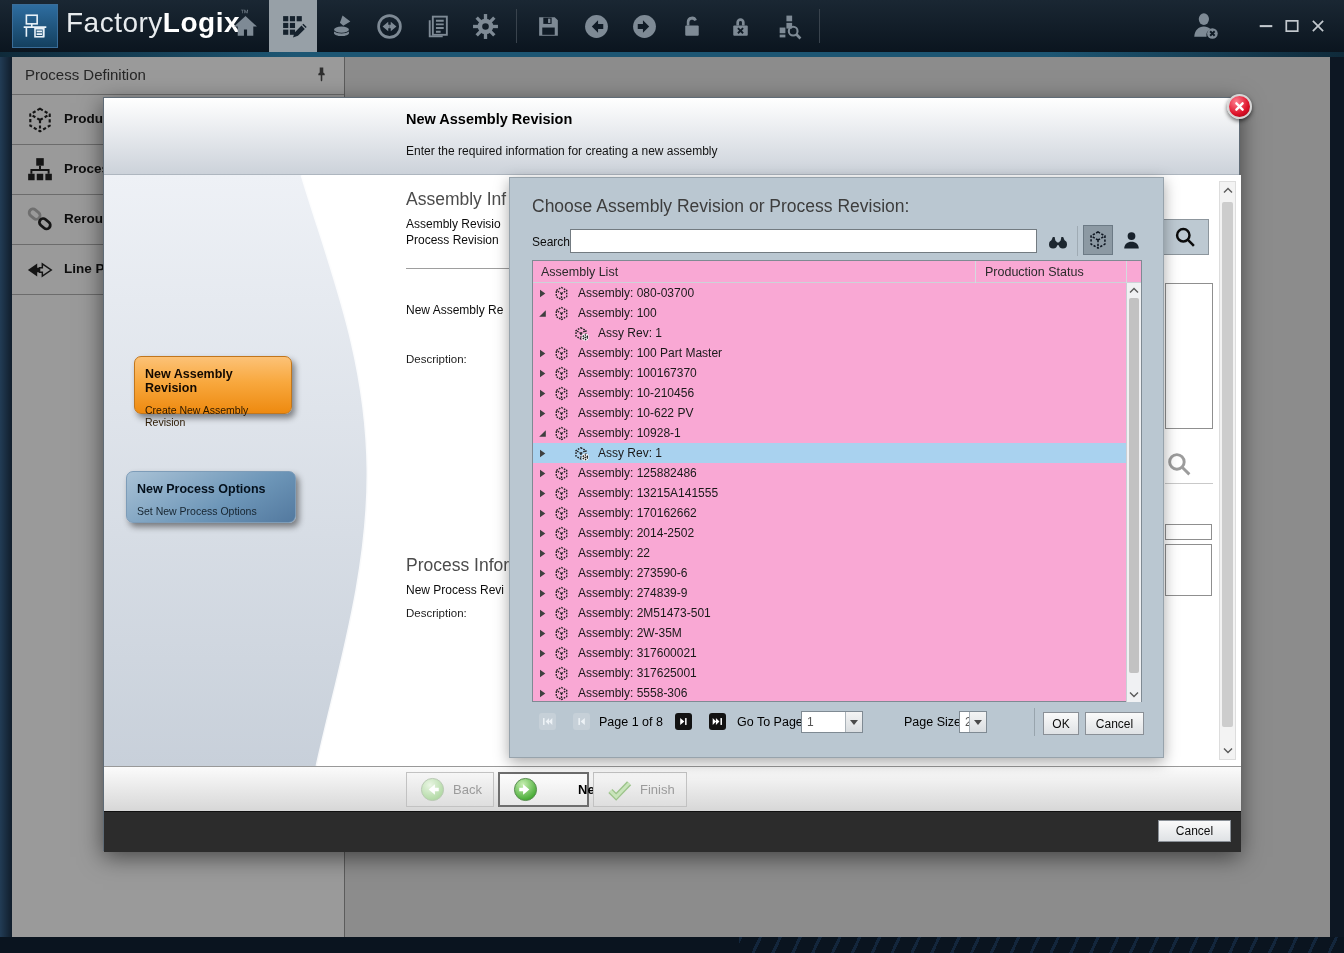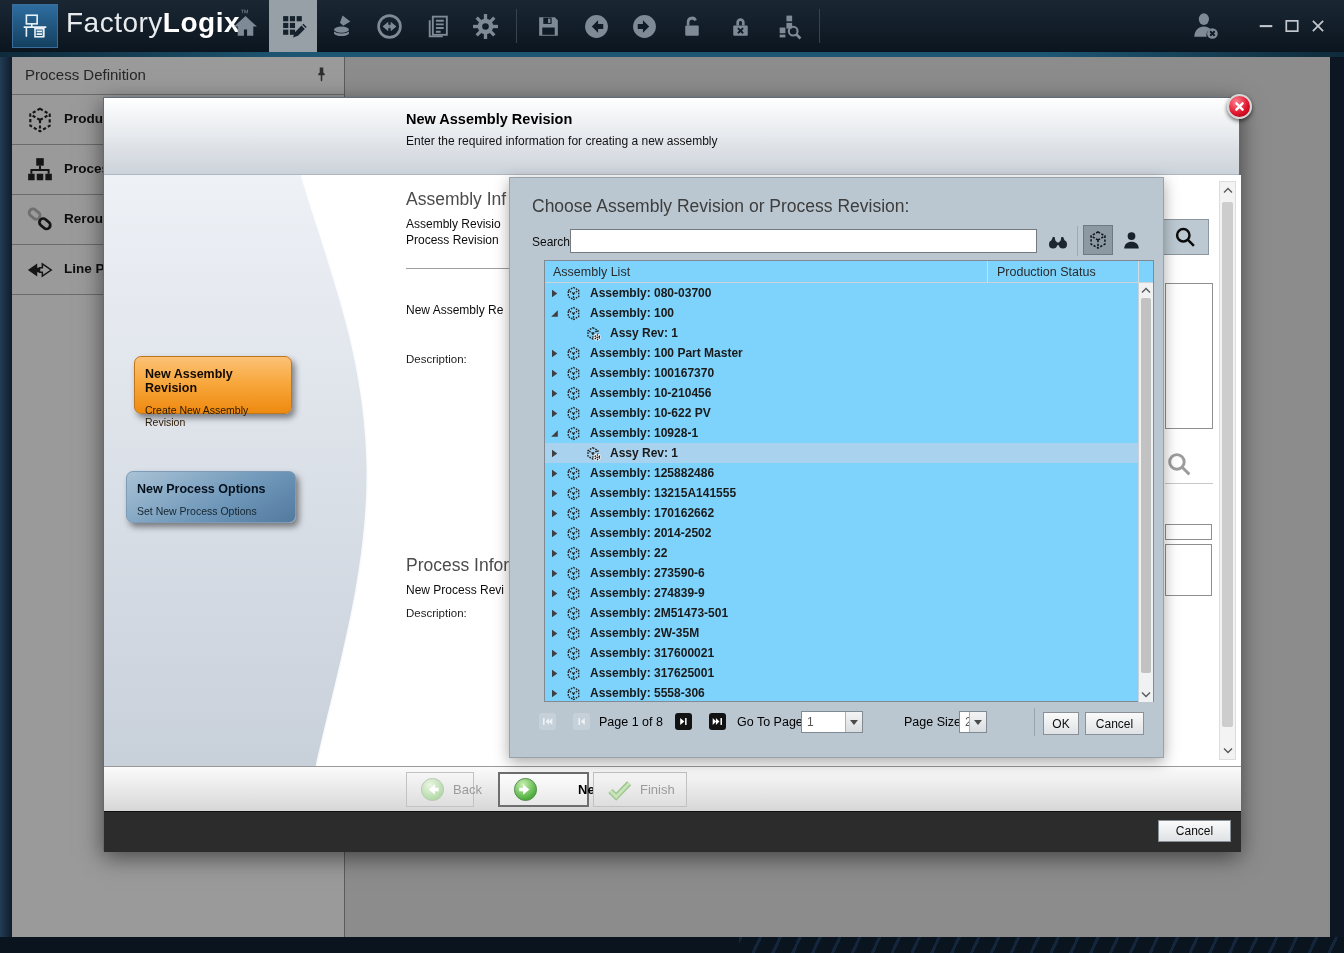--- a/index.html
+++ b/index.html
@@ -42,21 +42,21 @@
   .sb-item{position:relative;height:50px;border-bottom:1px solid #6c6c6c;cursor:pointer;}
   .sb-ic{position:absolute;left:14px;top:11px;width:28px;height:28px;color:#151515;}
   .sb-lb{position:absolute;left:52px;top:16px;font-weight:bold;font-size:13.5px;color:#0e0e0e;white-space:nowrap;}
 
   
   .dialog{position:absolute;left:103px;top:97px;width:1137px;height:754px;background:#fff;
     border:1px solid #5f6b76;box-shadow:0 6px 22px rgba(0,0,0,.55);}
   .dlg-header{position:absolute;left:0;top:0;width:100%;height:77px;
     background:linear-gradient(#ffffff,#ccd2da);border-bottom:1px solid #aeb6bf;}
   .dlg-title{position:absolute;left:302px;top:13px;font-size:14.5px;font-weight:bold;color:#000;}
-  .dlg-sub{position:absolute;left:302px;top:36px;font-size:12px;color:#121212;}
+  .dlg-sub{position:absolute;left:302px;top:46px;font-size:12px;color:#121212;}
   .dlg-close{position:absolute;left:1123px;top:-4px;width:25px;height:25px;border-radius:50%;
     background:radial-gradient(circle at 35% 28%,#ff8090,#dd1128 60%,#90020f);
     border:2px solid #d6d6d6;box-shadow:0 2px 4px rgba(0,0,0,.6);padding:5px;cursor:pointer;z-index:20;}
 
   .dlg-body{position:absolute;left:0;top:77px;width:1137px;height:591px;background:#fff;overflow:hidden;}
   .curve-svg{position:absolute;left:0;top:0;width:300px;height:591px;}
 
   .card{position:absolute;border-radius:7px;padding:10px 10px;box-shadow:3px 4px 6px rgba(0,0,0,.45);cursor:pointer;}
   .card-title{font-size:12.5px;font-weight:bold;}
   .card-sub{font-size:10.5px;margin-top:9px;}
@@ -90,28 +90,28 @@
   .pp-title{position:absolute;left:22px;top:18px;font-size:17.5px;color:#3d3d3d;}
   .pp-search-label{position:absolute;left:22px;top:57px;font-size:12px;color:#0d0d0d;}
   .pp-search{position:absolute;left:60px;top:51px;width:467px;height:24px;background:#fff;
     border:1px solid #737b81;font-size:12px;padding:0 5px;outline:none;}
   .pp-binoc{position:absolute;left:536px;top:55px;width:24px;height:18px;color:#1d2730;cursor:pointer;}
   .pp-toggle-sep{position:absolute;left:567px;top:48px;width:1px;height:30px;background:#9fabb4;}
   .pp-cube-btn{position:absolute;left:573px;top:47px;width:30px;height:30px;background:#8c99a3;
     border:1px solid #6c7a85;color:#0d1520;padding:4px;cursor:pointer;}
   .pp-person{position:absolute;left:609px;top:50px;width:25px;height:25px;color:#18222c;padding:2px;cursor:pointer;}
 
-  .pp-list{position:absolute;left:22px;top:82px;width:610px;height:442px;background:#7dd3fc;border:1px solid #7f8a93;margin-left:12px;}
+  .pp-list{position:absolute;left:22px;top:82px;width:610px;height:442px;background:#f9a8d4;border:1px solid #7f8a93;}
   .pp-list-header{position:absolute;left:0;top:0;width:100%;height:22px;border-bottom:1px solid #cdd3d8;}
   .col1{position:absolute;left:8px;top:4px;font-size:12.5px;color:#2b2b2b;}
   .col-sep{position:absolute;left:442px;top:0;width:1px;height:22px;background:#d4dade;}
   .col2{position:absolute;left:452px;top:4px;font-size:12.5px;color:#2b2b2b;}
   .col-sep2{position:absolute;left:593px;top:0;width:1px;height:22px;background:#d4dade;}
   .rows{position:absolute;left:0;top:22px;width:593px;height:419px;overflow:hidden;}
-  .tree-row{position:relative;height:20px;display:flex;align-items:center;font-size:12px;color:#1a1a1a;cursor:pointer;font-weight:bold;}
+  .tree-row{position:relative;height:20px;display:flex;align-items:center;font-size:12px;color:#1a1a1a;cursor:pointer;}
   .tree-row.selected{background:#a9d2ef;}
   .exp{width:9px;height:9px;margin-left:5px;flex:none;}
   .tree-ic{width:15px;height:15px;flex:none;color:#1f1f1f;}
   .tree-ic.lvl0{margin-left:7px;}
   .tree-ic.lvl1{margin-left:27px;}
   .tree-lb{margin-left:9px;white-space:nowrap;}
   .pp-vsb{position:absolute;right:0;top:22px;width:15px;height:419px;background:#f0f1f3;border-left:1px solid #c9cfd4;}
   .pp-vsb .thumb{position:absolute;left:2px;top:15px;width:10px;height:375px;background:#c2c2c2;border-radius:2px;}
   .pp-vsb .sb-chev{left:2px;}
 
@@ -130,21 +130,21 @@
     display:flex;align-items:center;justify-content:center;cursor:pointer;}
   .pp-ok{position:absolute;left:533px;top:534px;width:36px;height:23px;}
   .pp-cancel{position:absolute;left:575px;top:534px;width:59px;height:23px;}
 
   
   .dlg-footer{position:absolute;left:0;top:668px;width:1137px;height:45px;
     background:linear-gradient(#fbfbfb,#d7d7d7);border-top:1px solid #999;}
   .wiz-btn{position:absolute;top:5px;height:35px;display:flex;align-items:center;gap:8px;
     padding:0 13px;font-size:13px;cursor:pointer;}
   .wiz-ic{width:25px;height:25px;flex:none;}
-  .wiz-back{left:302px;width:68px;background:linear-gradient(#f6f6f6,#dedede);border:1px solid #c2c2c2;color:#9b9b9b;}
+  .wiz-back{left:302px;width:88px;background:linear-gradient(#f6f6f6,#dedede);border:1px solid #c2c2c2;color:#9b9b9b;}
   .wiz-next{left:394px;width:91px;background:linear-gradient(#fdfdfd,#e8e8e8);border:2px solid #6e6e6e;color:#000;font-weight:bold;gap:40px;}
   .wiz-finish{left:489px;width:94px;background:linear-gradient(#f6f6f6,#dedede);border:1px solid #c2c2c2;color:#9b9b9b;}
 
   .dlg-black{position:absolute;left:0;top:713px;width:1137px;height:41px;background:#2c2c2c;border-top:1px solid #101010;}
   .dlg-cancel{position:absolute;left:1054px;top:8px;width:73px;height:22px;}
 </style>
 </head>
 <body>
 
 <div class="screen">

